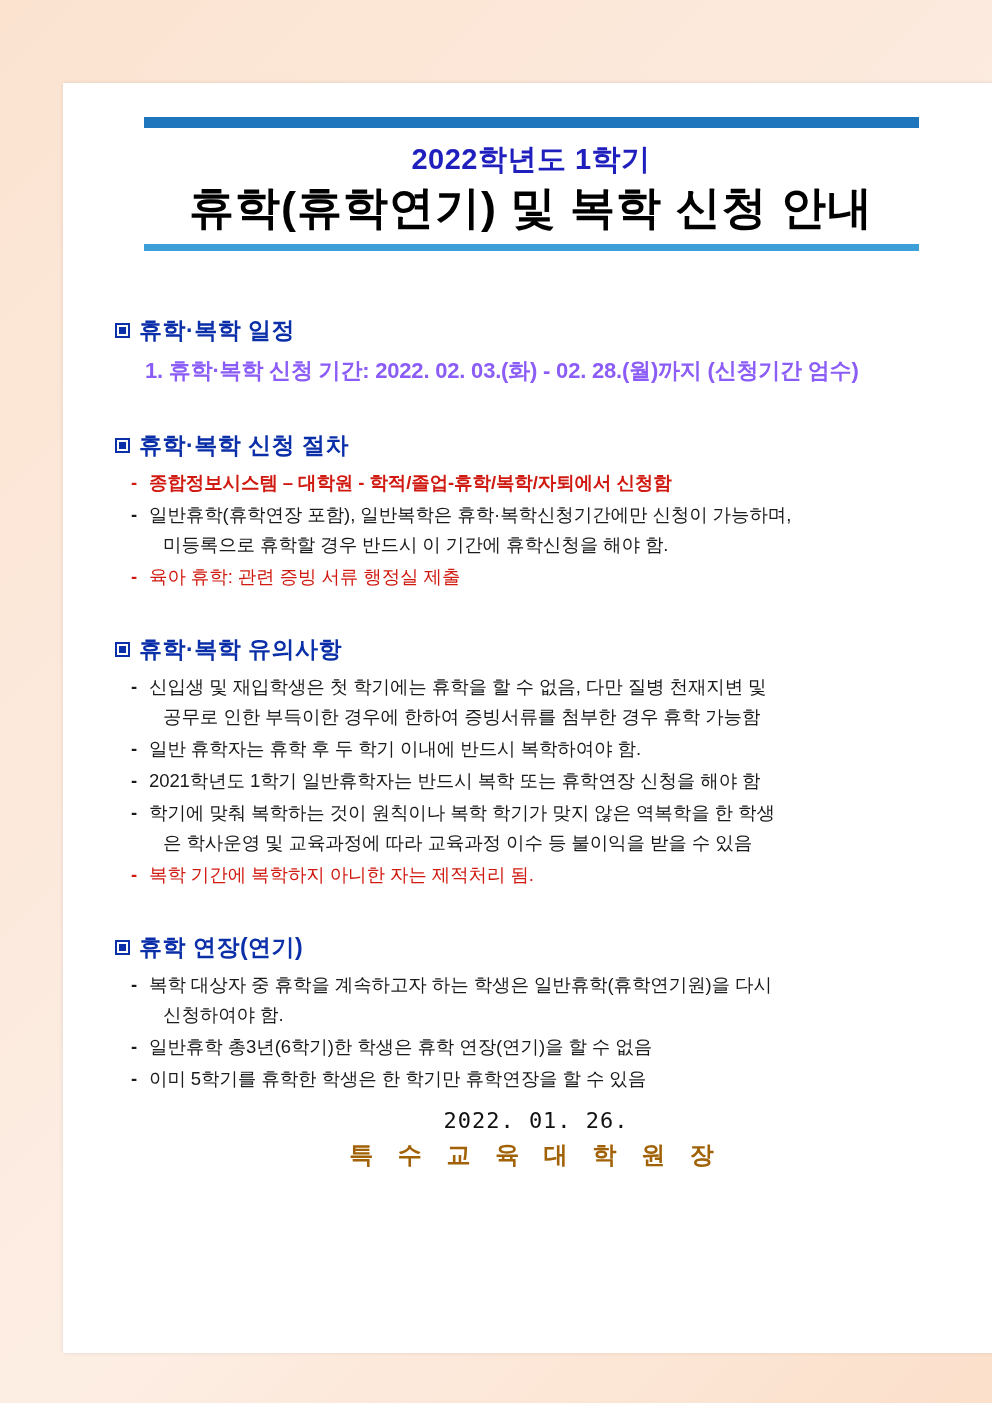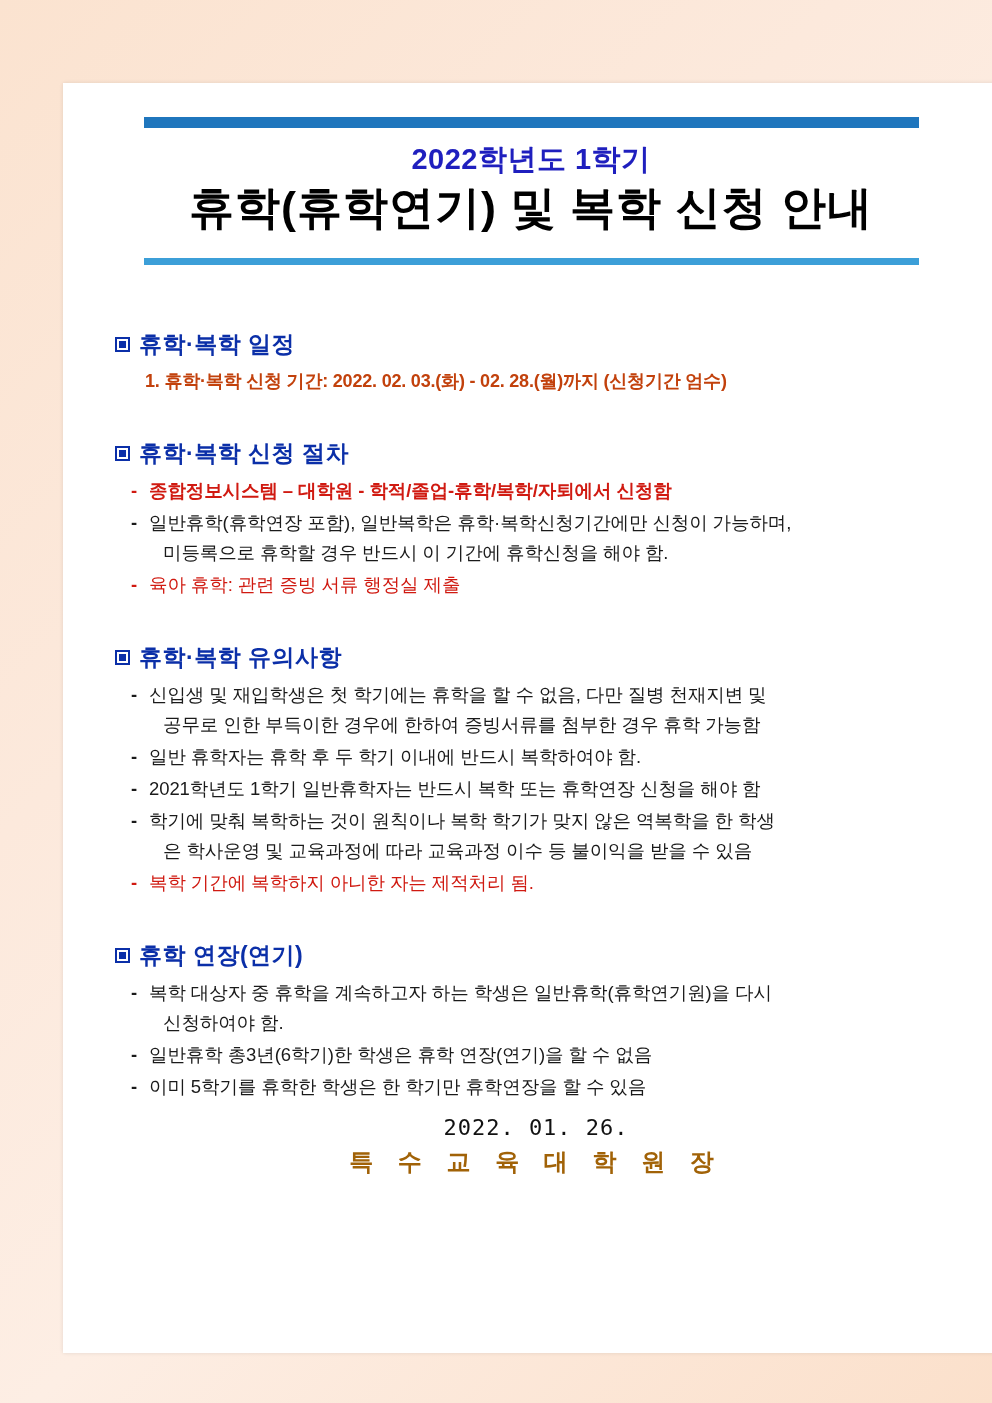--- a/index.html
+++ b/index.html
@@ -52,21 +52,21 @@
     letter-spacing: 0.5px;
     line-height: 1.1;
   }
   .title-main {
     font-size: 45px;
     font-weight: bold;
     color: #000000;
     letter-spacing: 1px;
     line-height: 1.25;
     margin-top: 4px;
-    margin-bottom: 22px;
+    margin-bottom: 8px;
   }
   .body {
     padding: 22px 8px 0 18px;
   }
   .section {
     margin-bottom: 6px;
     margin-top: 42px;
   }
   .sec-head {
     display: flex;
@@ -118,23 +118,23 @@
     flex: 1 1 auto;
   }
   li.item.red-plain { color: #d01a11; font-weight: normal; }
   li.item.bold-red { color: #d01a11; font-weight: bold; }
   li.item .txt .cont {
     display: block;
     padding-left: 14px;
   }
   .first-item {
     padding-left: 30px;
-    font-size: 18px;
-    font-weight: bold;
-    color: #c2410c;
+    font-size: 22px;
+    font-weight: bold;
+    color: #8b5cf6;
     letter-spacing: -0.2px;
     line-height: 1.6;
   }
   .footer {
     text-align: center;
     margin-top: 14px;
   }
   .f-date {
     font-family: "DejaVu Sans Mono", monospace;
     font-size: 22px;

